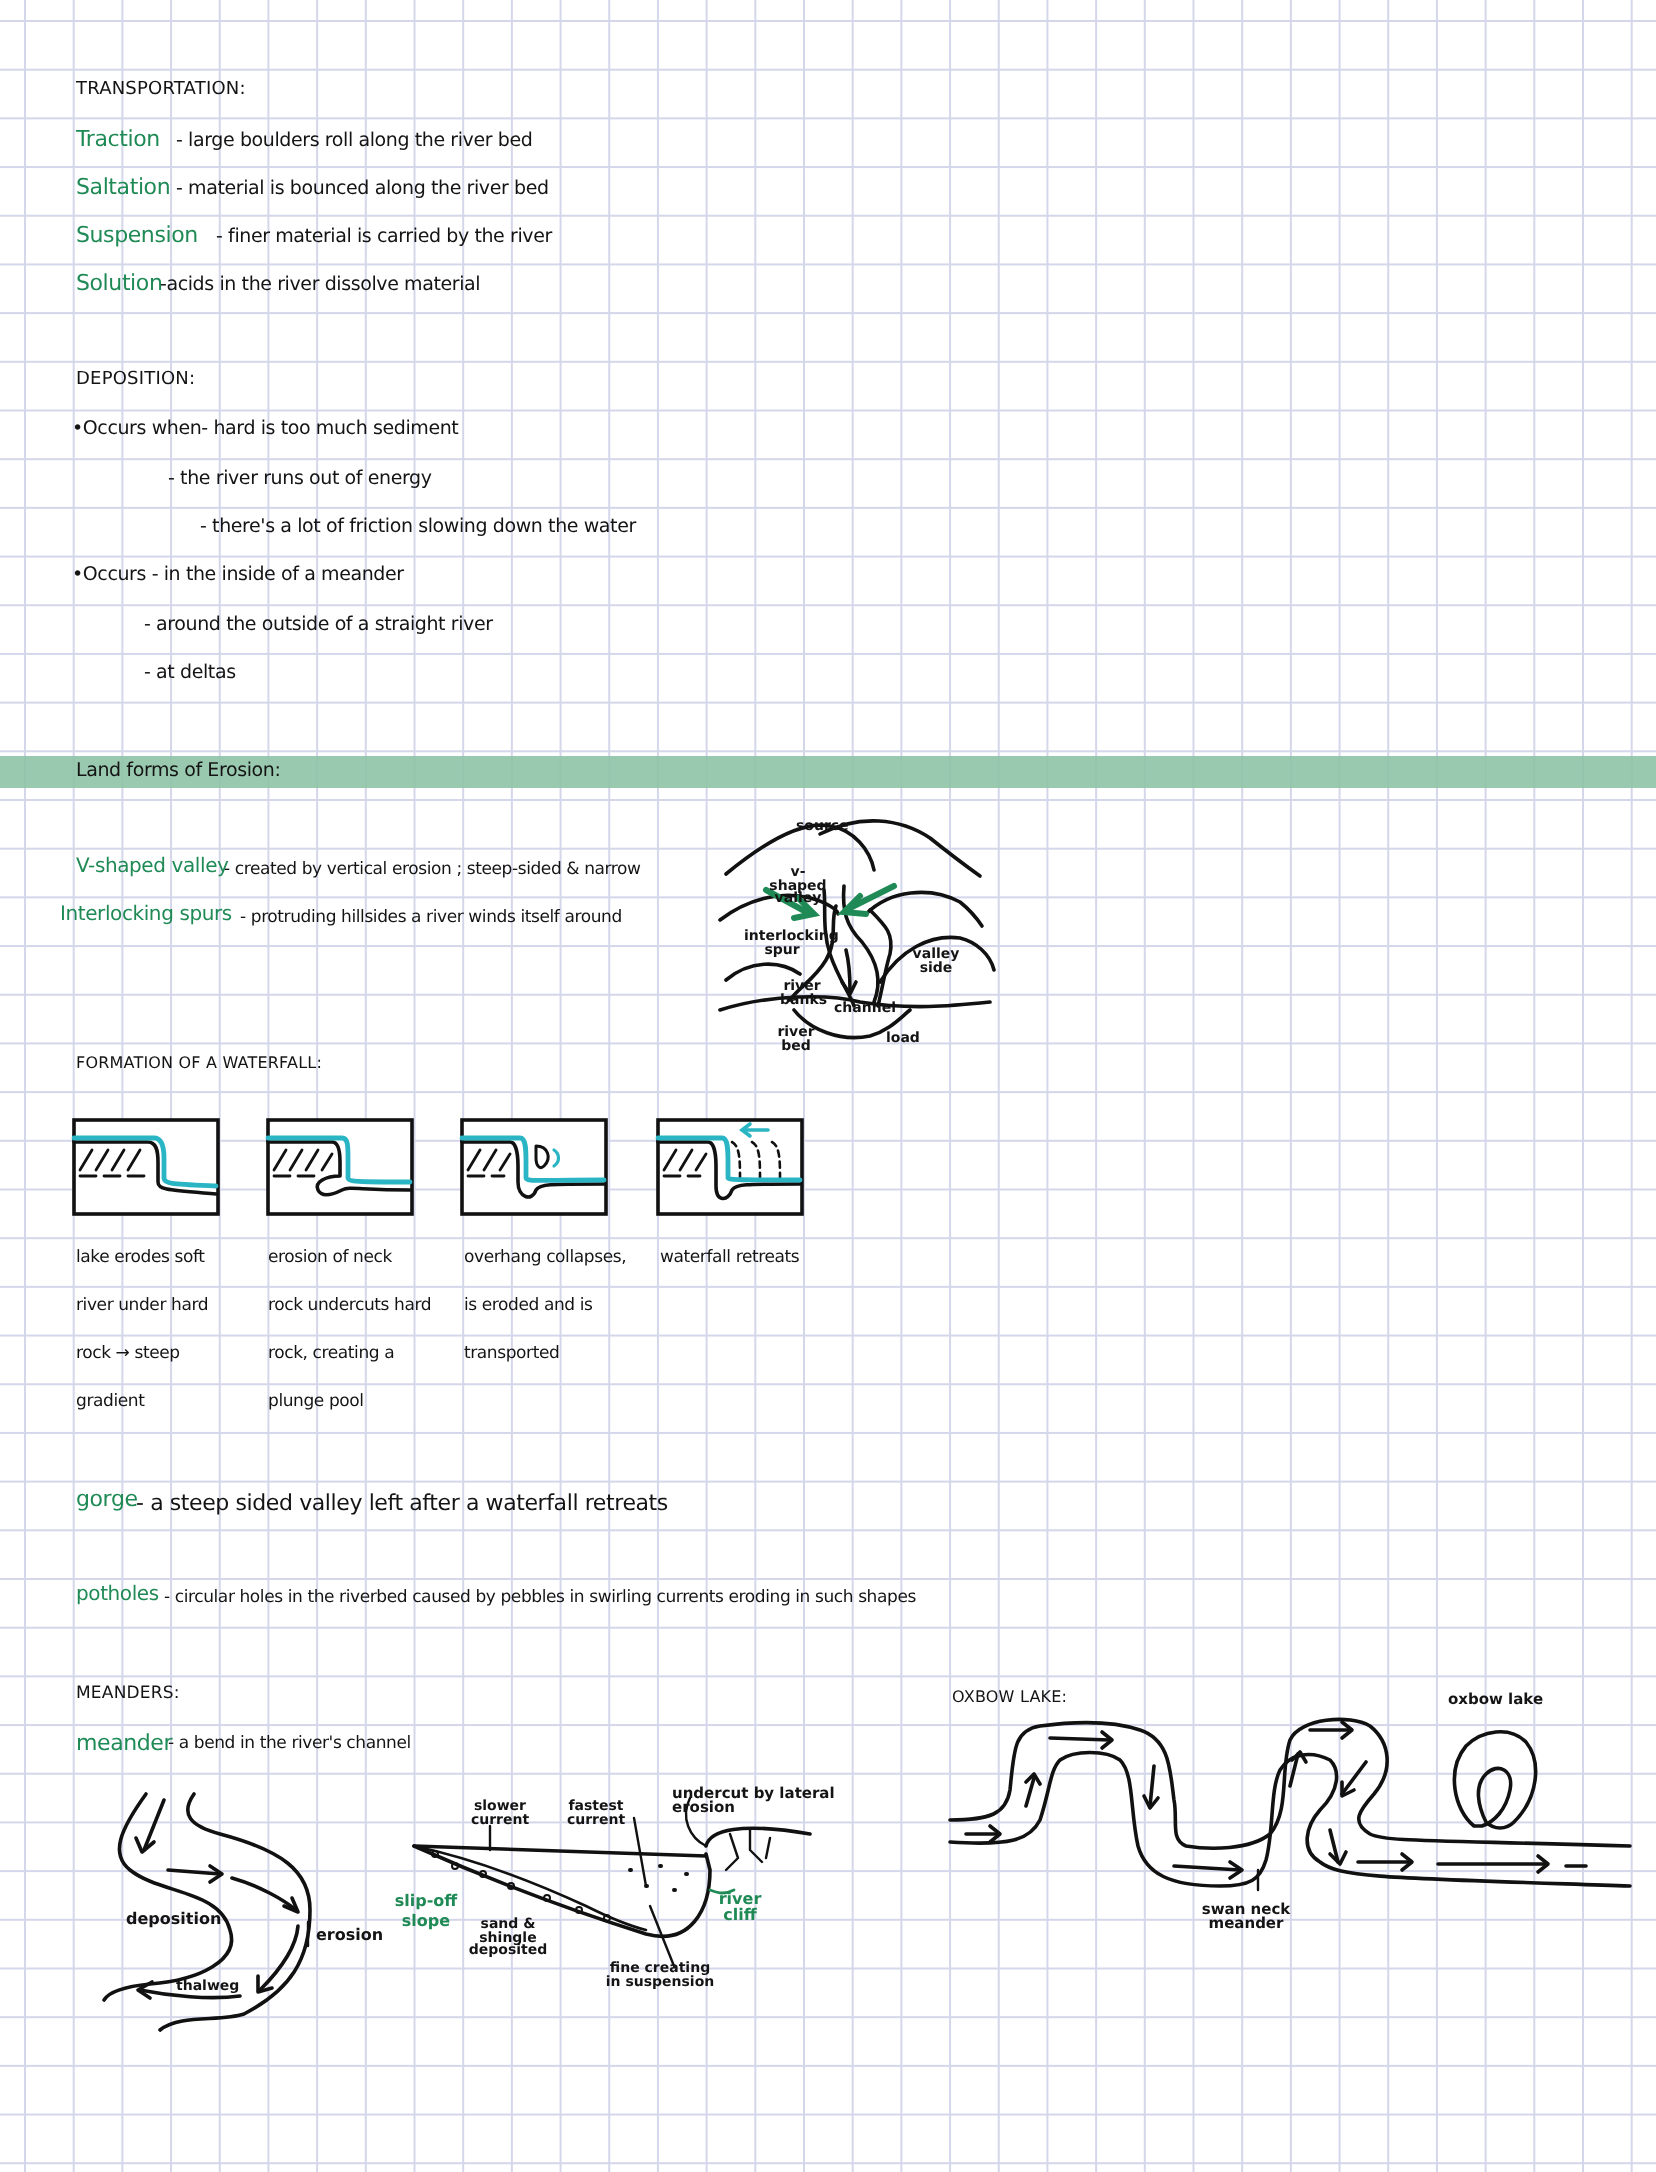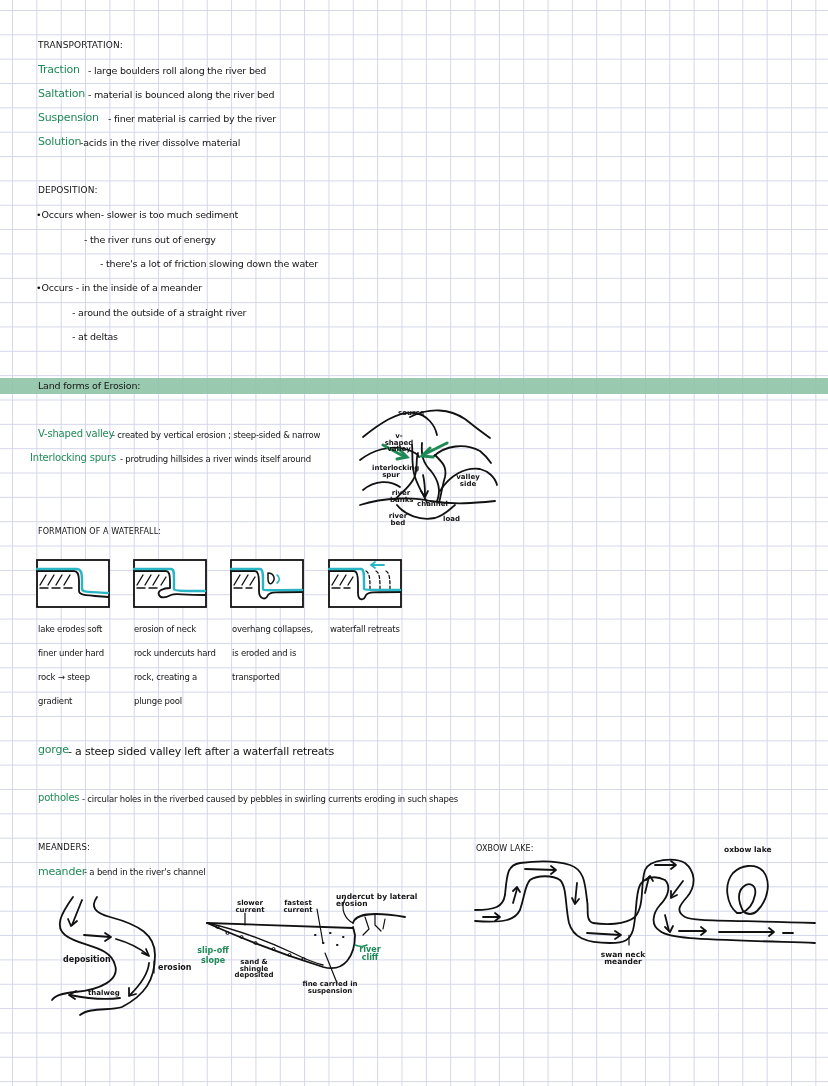--- a/index.html
+++ b/index.html
@@ -42,21 +42,21 @@
 <div>
   <span class="t g" style="top:112px;left:38px">Suspension</span>
   <span class="t" style="top:114px;left:108px">- finer material is carried by the river</span>
 </div>
 <div>
   <span class="t g" style="top:136px;left:38px">Solution</span>
   <span class="t" style="top:138px;left:80px">-acids in the river dissolve material</span>
 </div>
 
 <div class="t hd" style="top:186px;left:38px">DEPOSITION:</div>
-<div class="t" style="top:210px;left:36px">•Occurs when- slower is too much sediment</div>
+<div class="t" style="top:210px;left:36px">•Occurs when- hard is too much sediment</div>
 <div class="t" style="top:235px;left:84px">- the river runs out of energy</div>
 <div class="t" style="top:259px;left:100px">- there's a lot of friction slowing down the water</div>
 <div class="t" style="top:283px;left:36px">•Occurs - in the inside of a meander</div>
 <div class="t" style="top:308px;left:72px">- around the outside of a straight river</div>
 <div class="t" style="top:332px;left:72px">- at deltas</div>
 
 <div class="band"></div>
 <div class="t band-label">Land forms of Erosion:</div>
 
 <div>
@@ -128,21 +128,21 @@
   <path class="ink" d="M4,26 L10,16 M12,26 L18,16 M20,26 L25,18" style="stroke-width:1.4"></path>
   <path class="ink" d="M4,29 L12,29 M16,29 L22,29" style="stroke-width:1.4"></path>
   <path class="ink" d="M38,12 C42,14 42,22 42,30 M48,12 C52,14 52,22 52,30 M58,12 C62,14 62,22 62,30" style="stroke-width:1.3;stroke-dasharray:3 2.5"></path>
   <path class="blue" d="M44,6 L56,6" style="stroke-width:1.8"></path>
   <path class="blue" d="M47,3 L43,6 L47,9" style="stroke-width:1.8"></path>
   <path class="blue" d="M1,10 L33,10 C36,10 36,16 36,22 L36,30 C36,31 44,31 72,31"></path>
 </svg>
 
 <div>
   <div class="t" style="top:625px;left:38px;font-size:8.5px">lake erodes soft</div>
-  <div class="t" style="top:649px;left:38px;font-size:8.5px">finer under hard</div>
+  <div class="t" style="top:649px;left:38px;font-size:8.5px">river under hard</div>
   <div class="t" style="top:673px;left:38px;font-size:8.5px">rock → steep</div>
   <div class="t" style="top:697px;left:38px;font-size:8.5px">gradient</div>
 </div>
 <div>
   <div class="t" style="top:625px;left:134px;font-size:8.5px">erosion of neck</div>
   <div class="t" style="top:649px;left:134px;font-size:8.5px">rock undercuts hard</div>
   <div class="t" style="top:673px;left:134px;font-size:8.5px">rock, creating a</div>
   <div class="t" style="top:697px;left:134px;font-size:8.5px">plunge pool</div>
 </div>
 <div>
@@ -200,21 +200,21 @@
   <path class="ink" d="M112,14 L118,48" style="stroke-width:1.2"></path>
   <path class="ink" d="M140,4 C135,14 140,24 148,28" style="stroke-width:1.2"></path>
   <path class="ink" d="M120,58 L132,88" style="stroke-width:1.2"></path>
   <path class="ink" d="M150,50 C155,52 158,52 162,50" style="stroke:#1f8a55;stroke-width:1.4"></path>
 </svg>
 <div class="lbl" style="left:232px;top:900px;width:36px;white-space:normal;line-height:0.95">slower current</div>
 <div class="lbl" style="left:282px;top:900px;width:32px;white-space:normal;line-height:0.95">fastest current</div>
 <div class="lbl" style="left:336px;top:893px;width:96px;white-space:normal;line-height:0.95;text-align:left;font-size:7.5px">undercut by lateral erosion</div>
 <div class="lbl lblg" style="left:196px;top:946px;width:34px;white-space:normal;line-height:1.2">slip-off slope</div>
 <div class="lbl" style="left:232px;top:959px;width:44px;white-space:normal;line-height:0.95">sand &amp; shingle deposited</div>
-<div class="lbl" style="left:302px;top:981px;width:56px;white-space:normal;line-height:0.95">fine carried in suspension</div>
+<div class="lbl" style="left:302px;top:981px;width:56px;white-space:normal;line-height:0.95">fine creating in suspension</div>
 <div class="lbl lblg" style="left:356px;top:946px;width:28px;white-space:normal;line-height:1">river cliff</div>
 
 <div class="t hd" style="top:845px;left:476px;font-size:8px">OXBOW LAKE:</div>
 <svg style="left:475px;top:855px" width="345" height="110" viewBox="0 0 345 110">
   <path class="ink" d="M0,55 C20,55 28,52 30,40 C32,20 32,10 45,8 C60,6 80,5 95,10 C110,15 110,30 112,45 C114,55 110,65 118,68 C130,70 150,70 160,62 C170,50 165,30 170,15 C175,4 200,2 210,8 C220,16 222,30 212,42 C205,50 200,56 210,62 C218,66 240,65 340,68"></path>
   <path class="ink" d="M0,66 C30,68 40,65 45,55 C50,40 50,30 55,25 C62,20 78,20 85,25 C92,32 90,50 94,68 C98,82 110,88 135,88 C150,88 155,85 158,75 C162,60 160,40 165,30 C170,22 180,20 190,25 C195,30 195,40 185,50 C178,58 175,70 185,76 C195,84 220,84 340,88"></path>
   <path class="ink" d="M154,80 L154,90" style="stroke-width:1.2"></path>
   <path class="ink" d="M8,62 L24,62"></path>
     <path class="ink" d="M20,58 L25,62 L20,66"></path>
   <path class="ink" d="M38,48 L42,34"></path>

